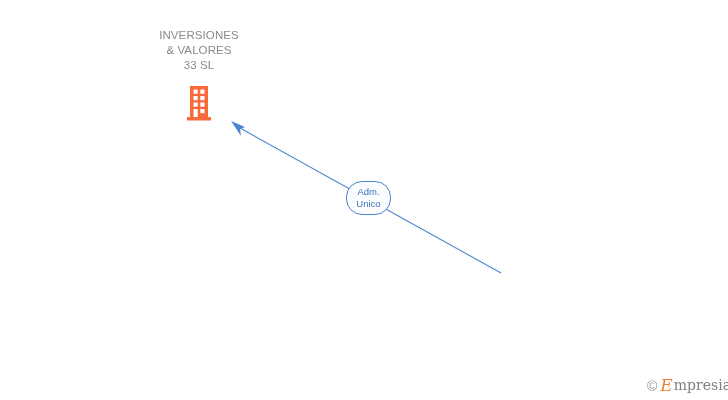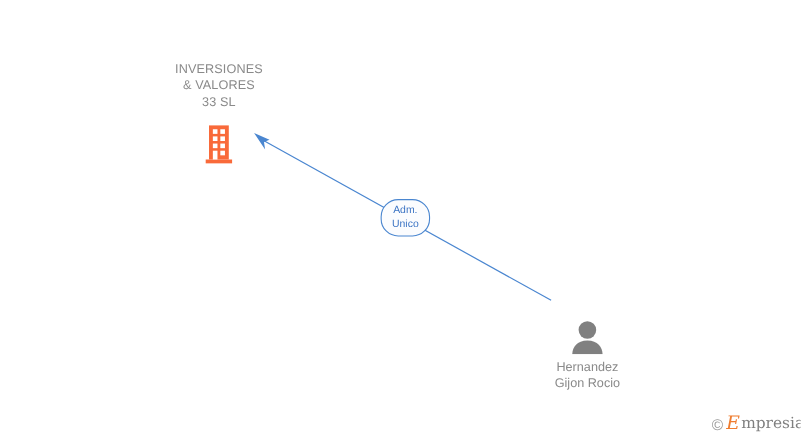--- a/index.html
+++ b/index.html
@@ -25,21 +25,20 @@
     height: 400px;
   }
 
   
   #company-node {
     position: absolute;
     left: 124px;
     top: 28px;
     width: 150px;
     text-align: center;
-    margin-top: 28px;
   }
   #company-label {
     color: #8a8a8a;
     font-size: 11.5px;
     line-height: 15px;
     letter-spacing: 0.1px;
     white-space: pre-line;
   }
   #company-icon-wrap {
     margin-top: 8px;
@@ -152,30 +151,20 @@
 
         <rect x="7.5" y="24" width="4.2" height="8" fill="#ffffff"></rect>
         <rect x="14.3" y="24" width="4.2" height="4.2" fill="#ffffff"></rect>
       </svg>
     </div>
   </div>
 
   <div id="relation-box">Adm.
 Unico</div>
 
-  <div id="person-node">
-    <div id="person-icon-wrap">
-      <svg width="34" height="31" viewBox="0 0 34 31">
-        <circle cx="17" cy="9" r="8" fill="#808080"></circle>
-        <path d="M17 18.5 C 7.5 18.5 3.5 24.5 3.2 31 L 30.8 31 C 30.5 24.5 26.5 18.5 17 18.5 Z" fill="#808080"></path>
-      </svg>
-    </div>
-    <div id="person-label">Hernandez
-Gijon Rocio</div>
-  </div>
 
   <div id="watermark">
     <span id="wm-copy">©</span>
     <span id="wm-e">E</span>
     <span id="wm-rest">mpresia</span>
   </div>
 
 </div>
 
 </body></html>

